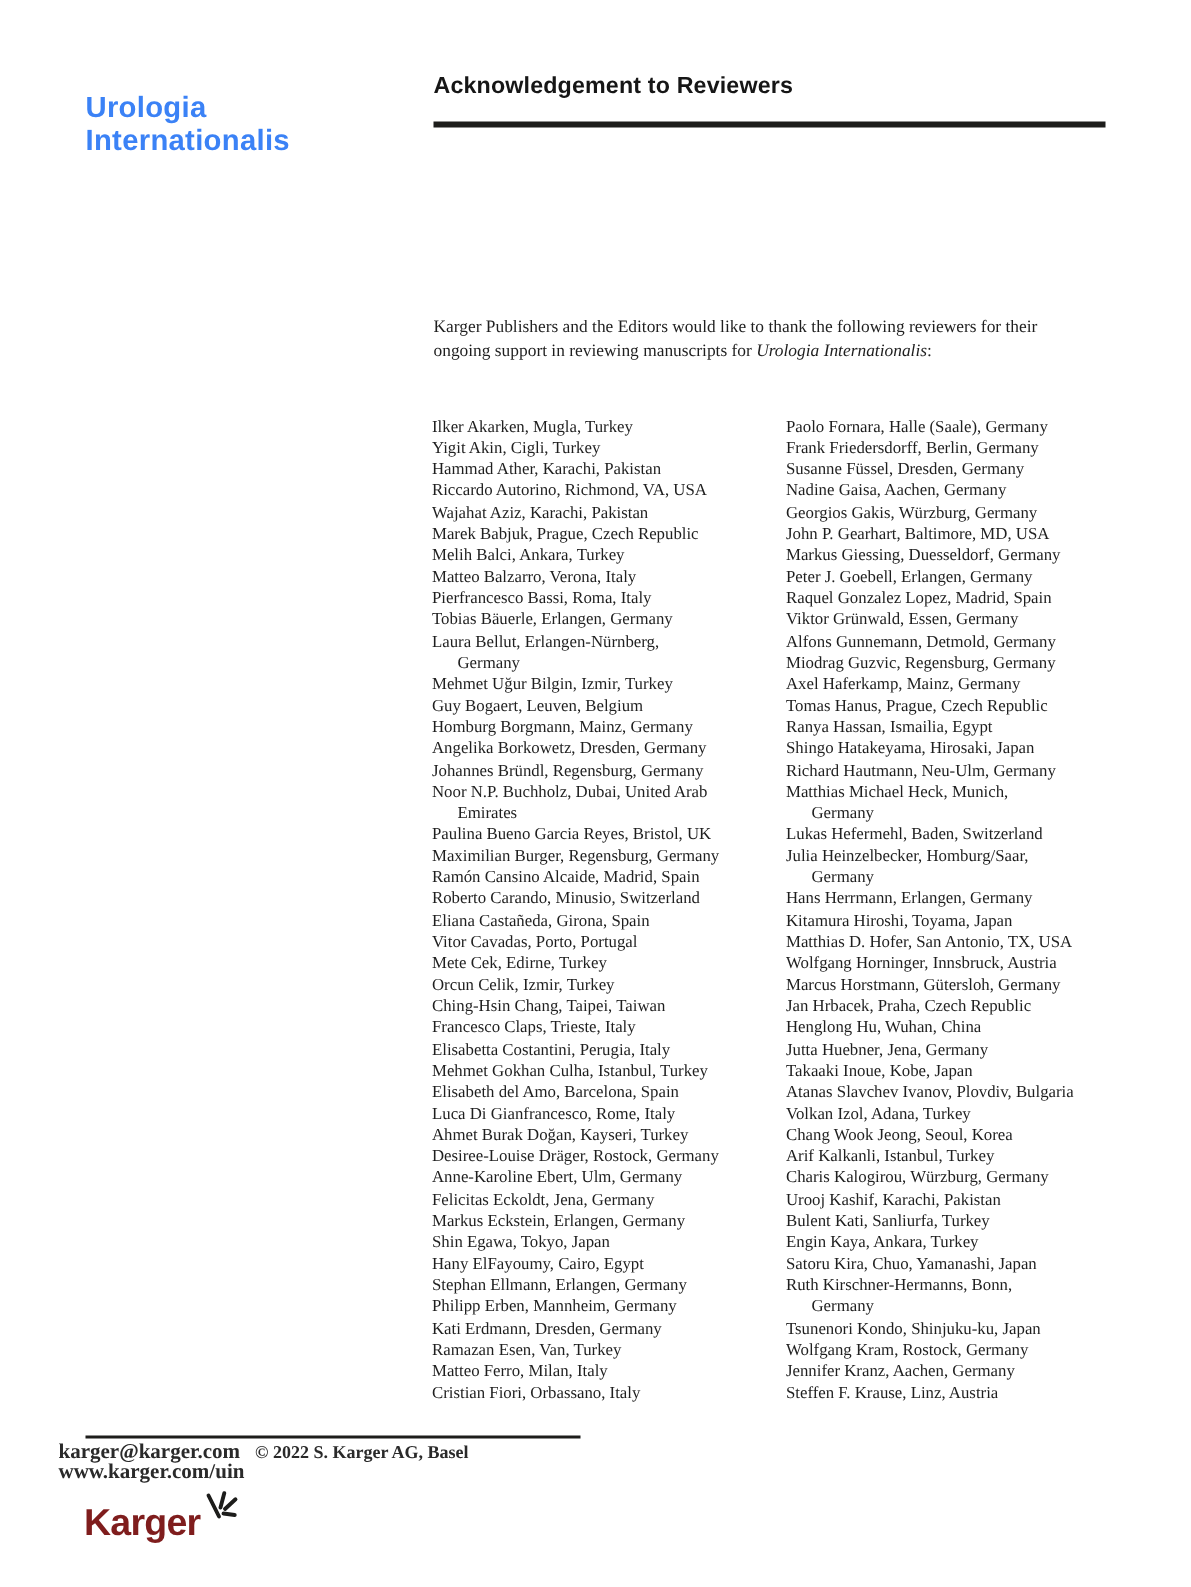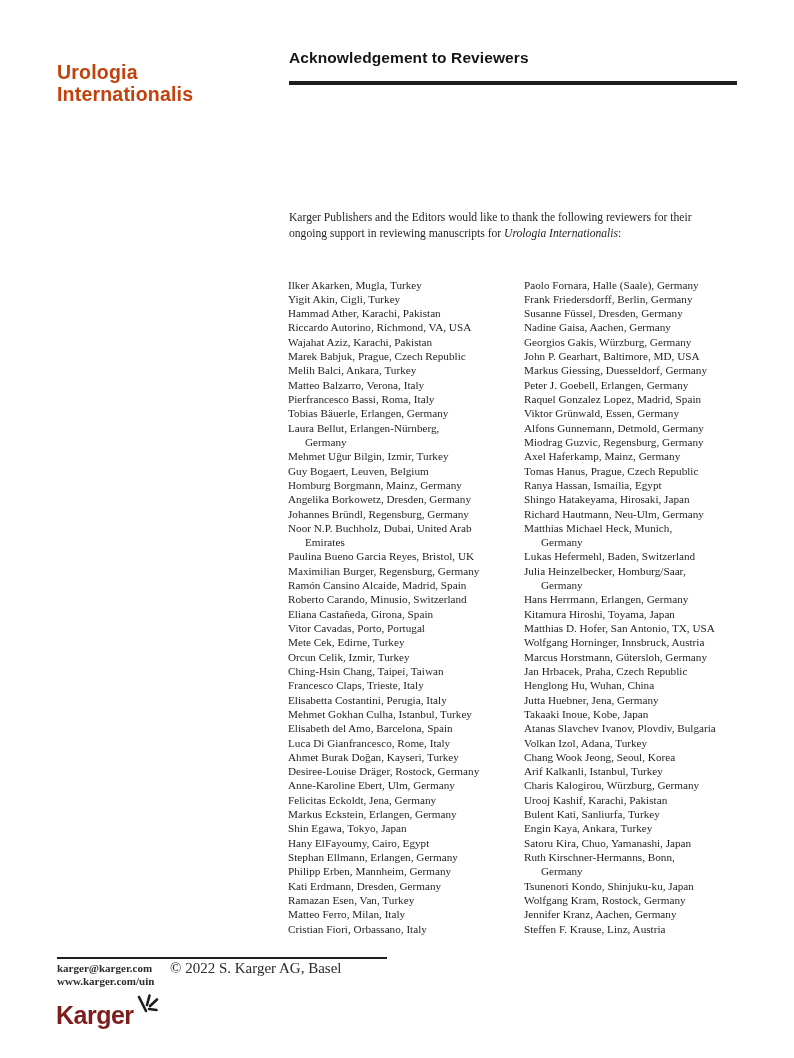--- a/index.html
+++ b/index.html
@@ -5,21 +5,21 @@
   html,body { margin:0; padding:0; }
   body {
     width:794px; height:1058px; position:relative; background:#ffffff;
     font-family:"Liberation Serif", serif; color:#1f1f1f;
     overflow:hidden;
   }
   .journal-name {
     position:absolute; left:57px; top:62px;
     font-family:"Liberation Sans", sans-serif; font-weight:bold;
     font-size:19.5px; line-height:21.5px; letter-spacing:0.2px;
-    color:#c2410c;
+    color:#3b82f6;
   }
   .page-title {
     position:absolute; left:289px; top:49px;
     font-family:"Liberation Sans", sans-serif; font-weight:bold;
     font-size:15.5px; color:#161616; letter-spacing:0.1px;
   }
   .title-rule {
     position:absolute; left:289px; top:81px; width:448px; height:4px;
     background:#1d1d1b;
   }
@@ -35,26 +35,26 @@
   }
   .col-left  { left:288px; width:236px; }
   .col-right { left:524px; width:246px; }
   .name-line { white-space:nowrap; }
   .name-line.indent { padding-left:17px; }
   .footer-rule {
     position:absolute; left:57px; top:957px; width:330px; height:2px;
     background:#1d1d1b;
   }
   .footer-contact {
-    position:absolute; left:57px; top:962px;
-    font-size:11px; line-height:13px; font-weight:bold; color:#2a2a2a;font-family:Liberation Serif, serif;
+    position:absolute; left:39px; top:962px;
+    font-size:14px; line-height:13px; font-weight:bold; color:#2a2a2a;font-family:Liberation Serif, serif;
   }
   .footer-copyright {
     position:absolute; left:170px; top:962px;
-    font-size:15px; line-height:13px; font-weight:normal; color:#2a2a2a;
+    font-size:12px; line-height:13px; font-weight:bold; color:#2a2a2a;
   }
   .karger-logo { position:absolute; left:56px; top:1002px; width:110px; height:34px; }
   .karger-wordmark {
     font-family:"Liberation Sans", sans-serif; font-weight:bold;
     font-size:25px; letter-spacing:-0.5px; color:#7f1d1d; line-height:26px;
   }
   .karger-spark { position:absolute; left:80px; top:-8px; }
   .karger-spark line { stroke:#1d1d1b; stroke-width:2.6; stroke-linecap:round; }
 </style>
 </head>

